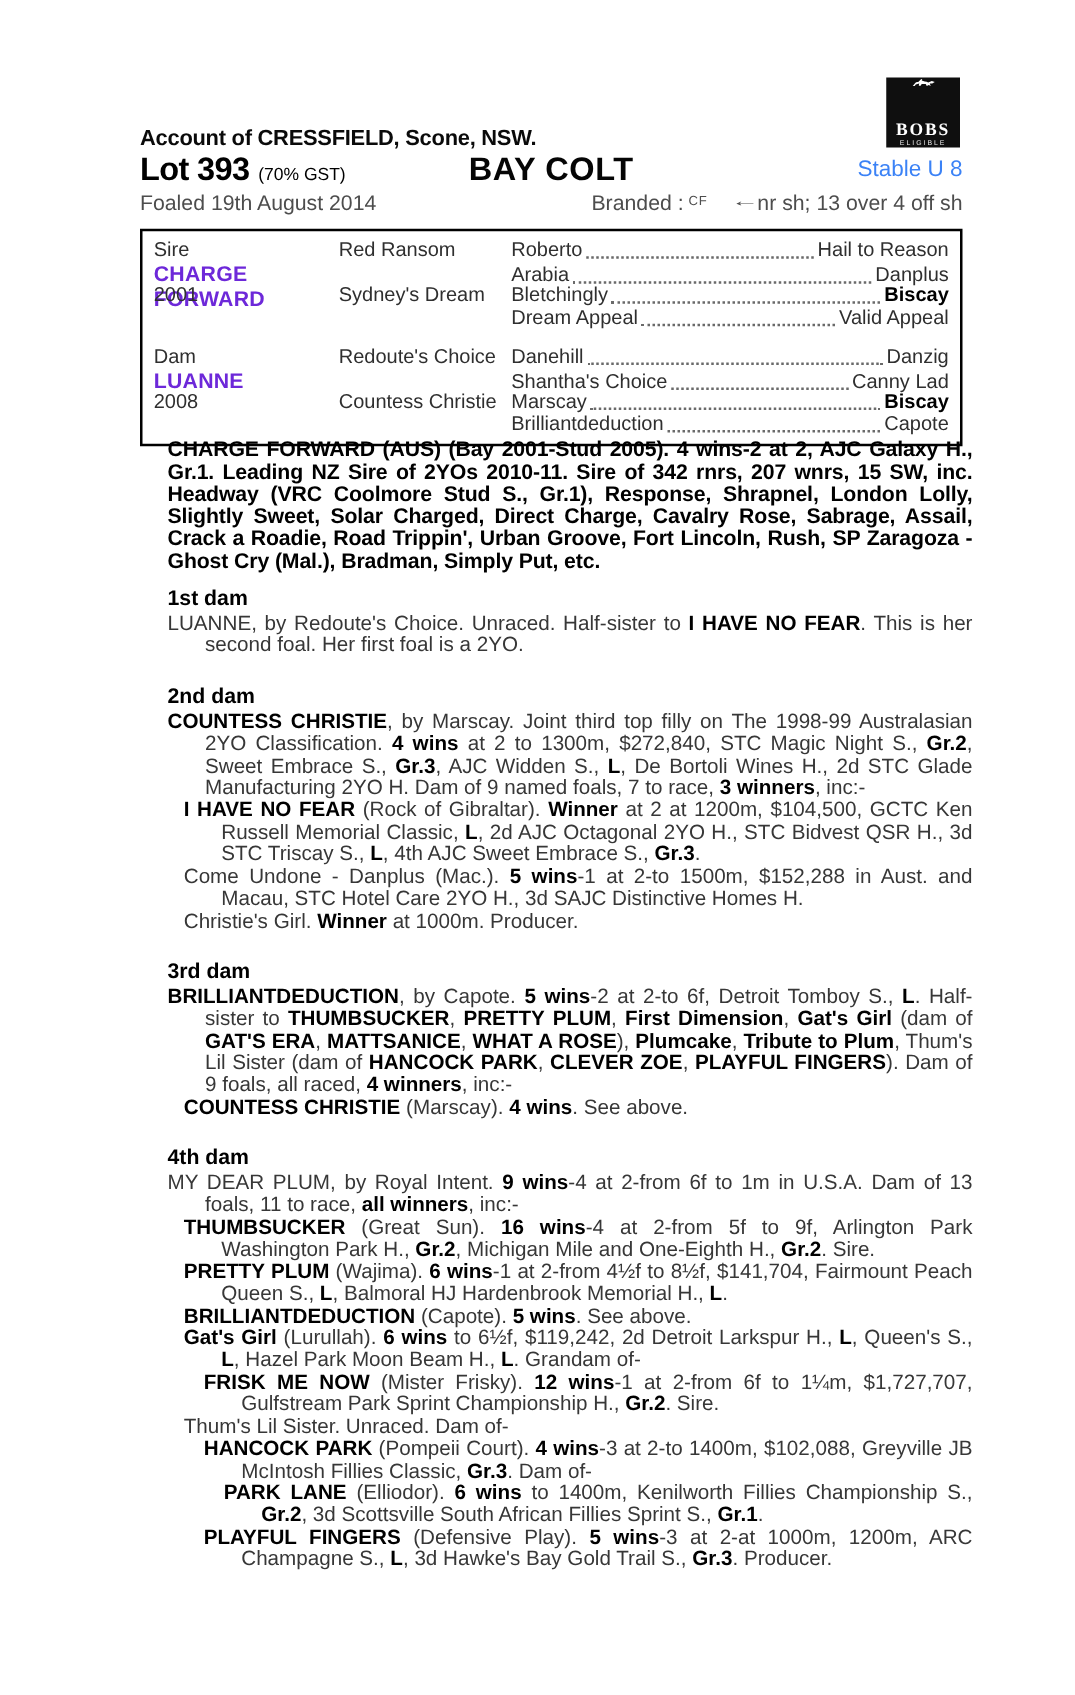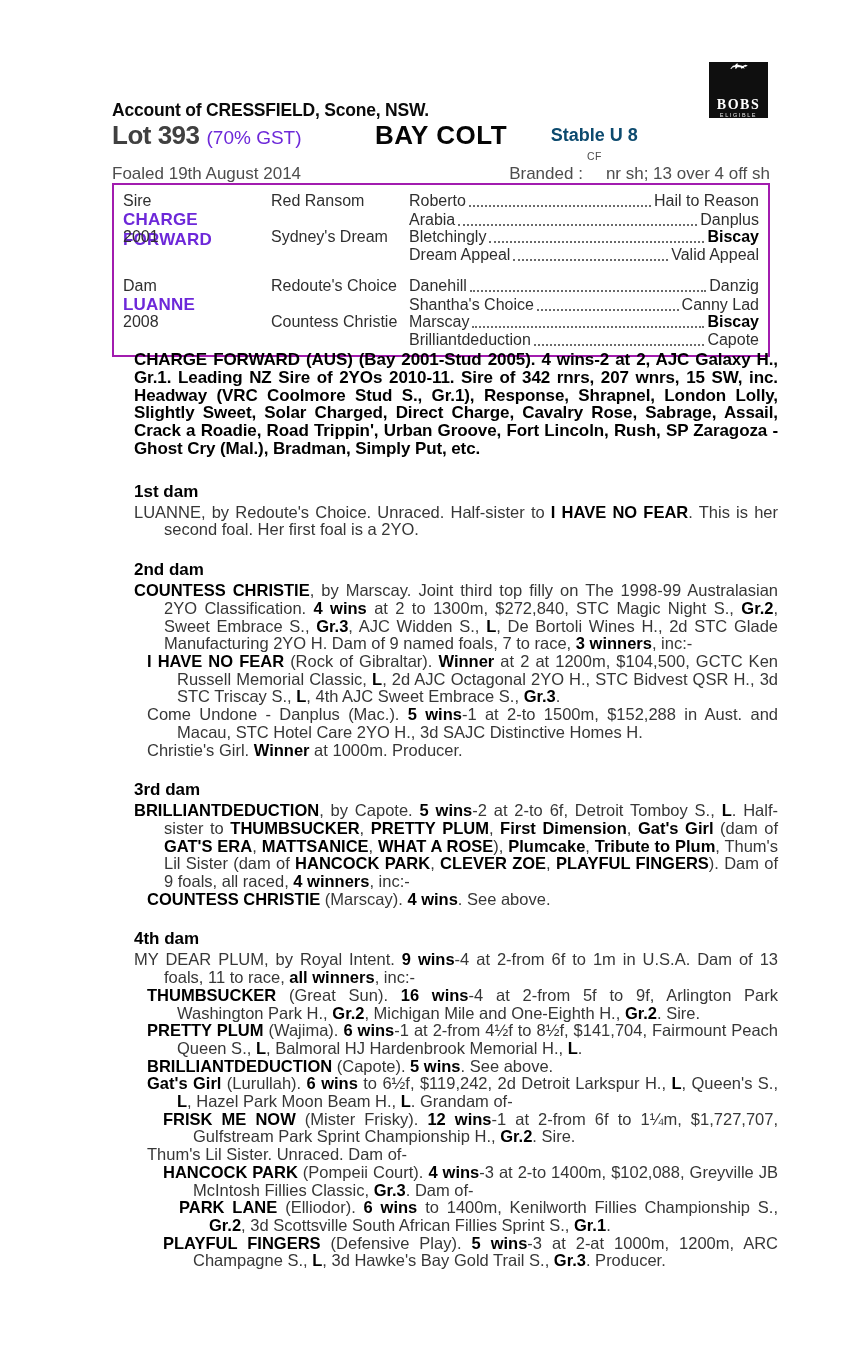--- a/index.html
+++ b/index.html
@@ -21,61 +21,61 @@
 
   .account {
     position:absolute; top:100px; left:112px; width:658px; text-align:left;
     font-weight:700; color:#0a0a0a; font-size:17.5px; letter-spacing:-0.2px;
   }
   .lot-row {
     position:absolute; top:119px; left:112px; width:658px; height:32px;
     display:flex; align-items:center;
   }
   .lot-left { flex:1; display:flex; align-items:baseline; gap:7px; }
-  .lot-num { font-size:26px; font-weight:700; color:#404040; letter-spacing:-0.5px; }
-  .gst { font-size:19px; color:#6d28d9; }
+  .lot-num { font-size:26px; font-weight:700; color:#000000; letter-spacing:-0.5px; }
+  .gst { font-size:14px; color:#000000; }
   .lot-center { flex:1; text-align:center; font-size:26px; font-weight:700; color:#050505; letter-spacing:0.5px; }
-  .lot-right { flex:1; font-size:18px; font-weight:700; color:#0c4a6e; }
+  .lot-right { flex:1; text-align:right; font-size:18px; font-weight:400; color:#3b82f6; }
   .foaled-row {
     position:absolute; top:153px; left:112px; width:658px;
     display:flex; justify-content:space-between; align-items:center;
     font-size:17px; color:#4d4d4d;
   }
   .branded { display:inline-flex; align-items:center; }
   .brand {
-    display:inline-flex; flex-direction:column; align-items:center;
+    display:inline-flex; flex-direction:row; align-items:center;
     margin:0 4px; line-height:1; transform:translateY(-2px);gap:24px;
   }
   .brand .cf { font-size:10.5px; letter-spacing:.5px; color:#4d4d4d; }
   .brand .ar { font-size:12px; line-height:7px; transform:scaleX(1.9); color:#4d4d4d; }
 
   
   .ped {
     position:absolute; top:183px; left:112px; width:658px;
-    border:2px solid #a21caf; padding:7px 9px 6px 9px; background:#fff;
+    border:2px solid #000000; padding:7px 9px 6px 9px; background:#fff;
     font-size:16px; color:#2f2f2f;
   }
   .ped-half { display:grid; grid-template-columns:148px 138px 1fr; grid-auto-rows:18px; align-items:baseline; }
   .ped-half + .ped-half { margin-top:13px; }
   .gc1{grid-column:1} .gc2{grid-column:2} .gc3{grid-column:3}
   .gr1{grid-row:1} .gr2{grid-row:2} .gr3{grid-row:3} .gr4{grid-row:4}
   .pnb { font-weight:700; color:#6d28d9; font-size:17px; letter-spacing:.2px; }
   .lead-row { display:flex; align-items:baseline; }
   .lead-row .dots { flex:1; border-bottom:2px dotted #6a6a6a; margin:0 3px; align-self:flex-end; margin-bottom:3px; min-width:12px; }
   .lead-row .lp { white-space:nowrap; }
   .bb { font-weight:700; color:#000; }
 
   
   .content { position:absolute; top:351px; left:134px; width:644px; }
   .sire-para {
     font-weight:700; color:#000; text-align:justify;
     font-size:17px; line-height:17.8px; letter-spacing:-0.1px;
   }
   h3.dam-head { font-size:17px; font-weight:700; color:#000; margin:21px 0 2px 0; }
-  h3.first { margin-top:24px; }
+  h3.first { margin-top:11px; }
   p.para {
     font-size:16.5px; line-height:17.7px; text-align:justify; color:#373737;
   }
   .lvl0 { padding-left:30px; text-indent:-30px; }
   .lvl1 { padding-left:43px; text-indent:-30px; }
   .lvl2 { padding-left:59px; text-indent:-30px; }
   .lvl3 { padding-left:75px; text-indent:-30px; }
 </style>
 </head>
 <body>

